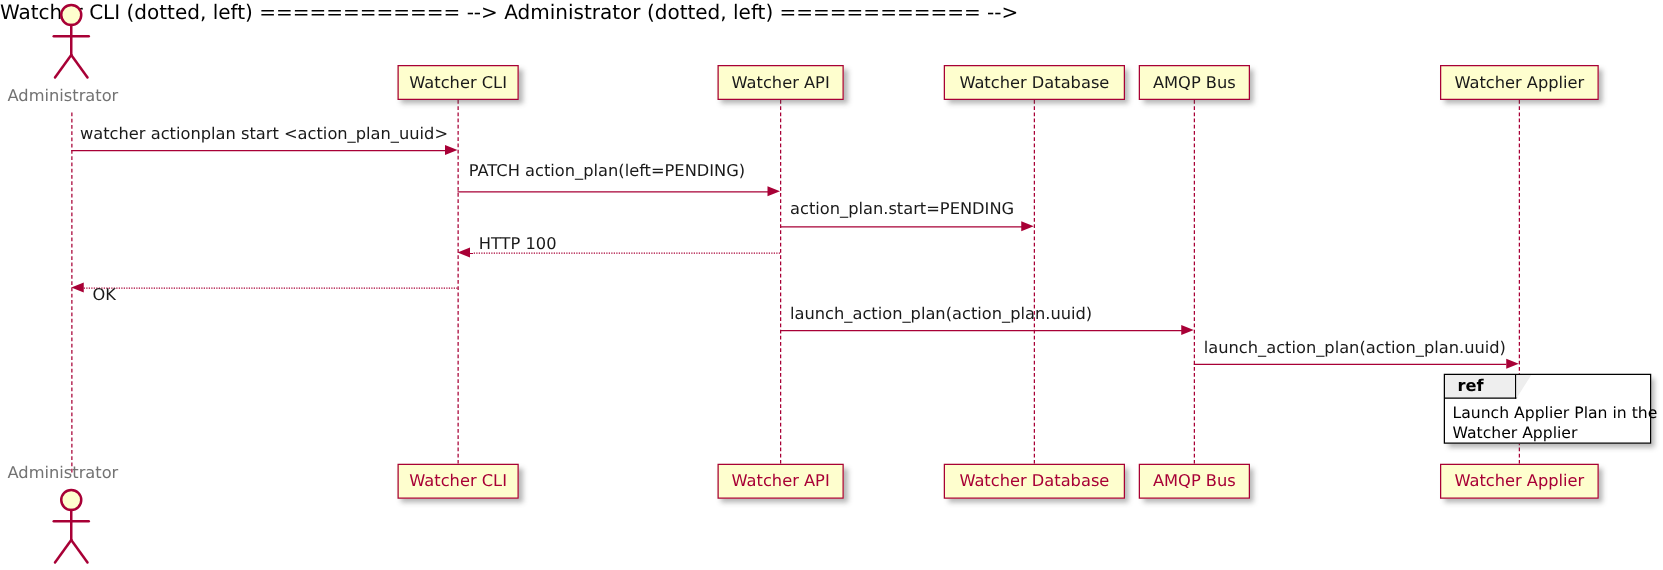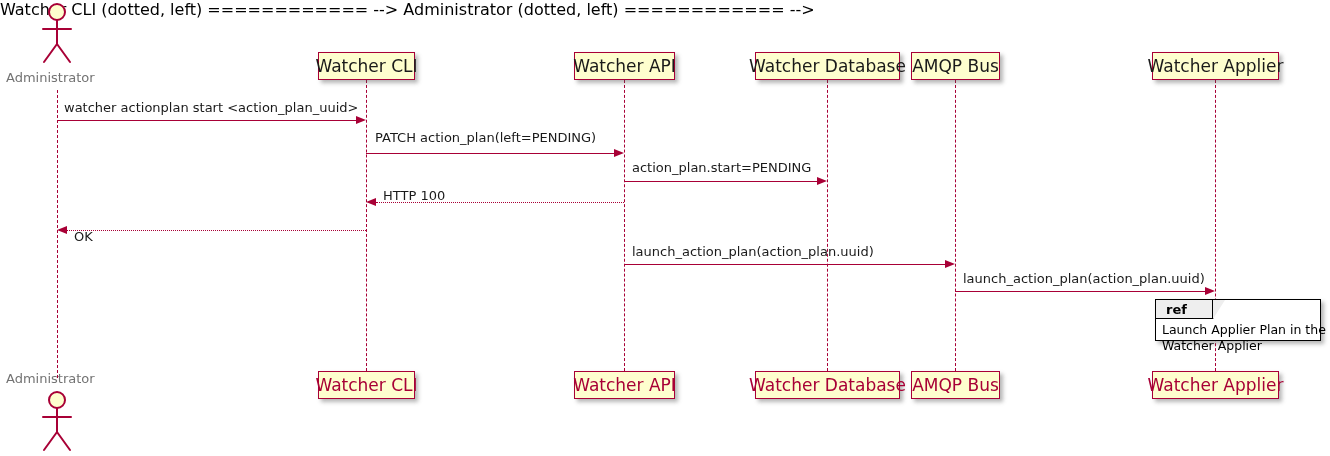--- a/index.html
+++ b/index.html
@@ -28,21 +28,21 @@
   .participant {
     position: absolute;
     background: #FEFECE;
     border: 1.5px solid #A80036;
     box-shadow: 3px 3px 4px rgba(80,80,80,0.42);
     box-sizing: border-box;
     display: flex;
     align-items: center;
     justify-content: center;
     white-space: nowrap;
-    font-size: 17px;
+    font-size: 13px;
     line-height: 1;
     color: #1A1A1A;
     padding: 0 9px;
     height: 28px;
   }
   .participant.bottom {
     color: #A80036;
   }
 
   
@@ -238,21 +238,21 @@
   <div class="msg" style="left:624px; top:264px; width:322px;"></div>
   <div class="arrowhead right" style="left:945px; top:260px;"></div>
   <div class="msg-label" style="left:632px; top:245px;">launch_action_plan(action_plan.uuid)</div>
 
   
   <div class="msg" style="left:955px; top:291px; width:250px;"></div>
   <div class="arrowhead right" style="left:1205px; top:287px;"></div>
   <div class="msg-label" style="left:963px; top:272px;">launch_action_plan(action_plan.uuid)</div>
 
   
-  <div class="ref-frag" style="left:1155px; top:299px; width:166px; height:42px;">
+  <div class="ref-frag" style="left:1155px; top:299px; width:166px; height:56px;">
     <div class="ref-tab" style="width:57px;">
       <span>ref</span>
     </div>
     <div class="ref-tab-notch" style="left:57px;"></div>
     <div class="ref-body">
       <div>Launch Applier Plan in the</div>
       <div>Watcher Applier</div>
     </div>
   </div>
 

